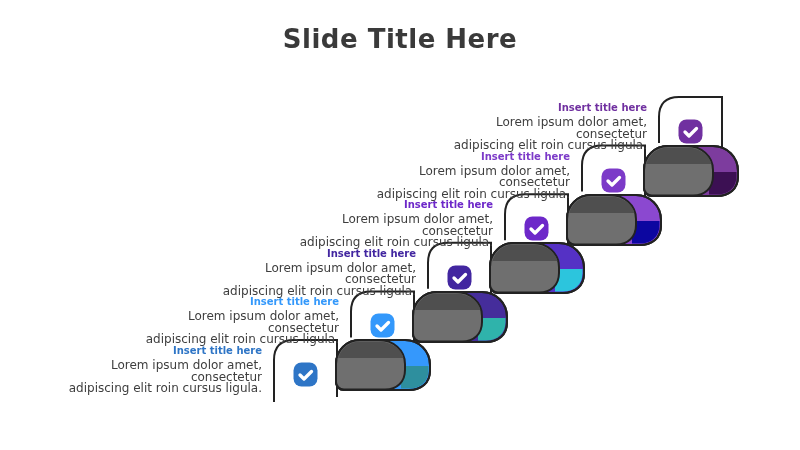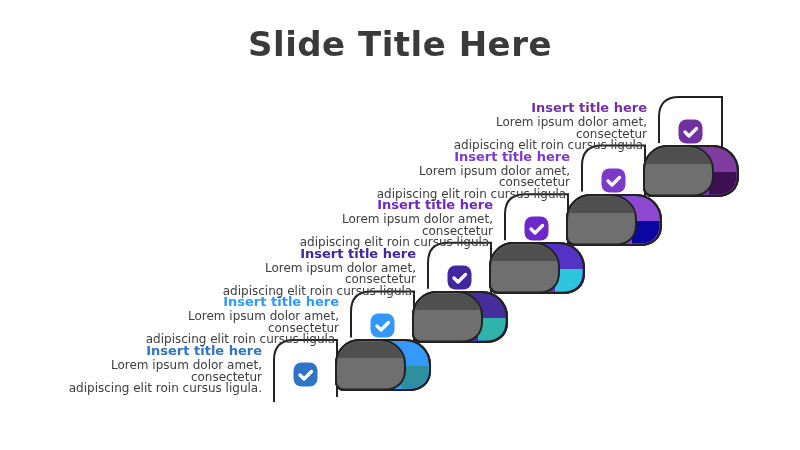--- a/index.html
+++ b/index.html
@@ -2,26 +2,26 @@
 <html><head>
 <meta charset="utf-8">
 <style>
   html,body{margin:0;padding:0;background:#ffffff;}
   .deck{
     position:relative;width:800px;height:450px;background:#ffffff;overflow:hidden;
     font-family:"DejaVu Sans","Liberation Sans",sans-serif;
   }
   .slide-title{
     position:absolute;top:24px;left:0;width:800px;margin:0;
-    text-align:center;font-size:34px;font-weight:bold;color:#3a3a3a;letter-spacing:.5px;
+    text-align:center;font-size:26px;font-weight:bold;color:#3a3a3a;letter-spacing:.5px;
   }
   #stairs{position:absolute;left:0;top:0;width:800px;height:450px;}
   .step{position:absolute;left:0;top:0;width:0;height:0;}
   .step-text{position:absolute;width:200px;text-align:right;}
-  .step-title{font-size:13px;font-weight:bold;line-height:15px;margin-bottom:2px;}
+  .step-title{font-size:10px;font-weight:bold;line-height:15px;margin-bottom:2px;}
   .step-body{font-size:12px;line-height:11.5px;color:#3e3e3e;}
   .badge{position:absolute;width:25px;height:25px;}
   .blob{position:absolute;width:96px;height:52px;}
   .badge-check{fill:none;stroke:#ffffff;stroke-width:3.3;stroke-linecap:round;stroke-linejoin:round;}
 </style>
 </head>
 <body>
 
 <div class="deck">
   <h1 class="slide-title">Slide Title Here</h1>

